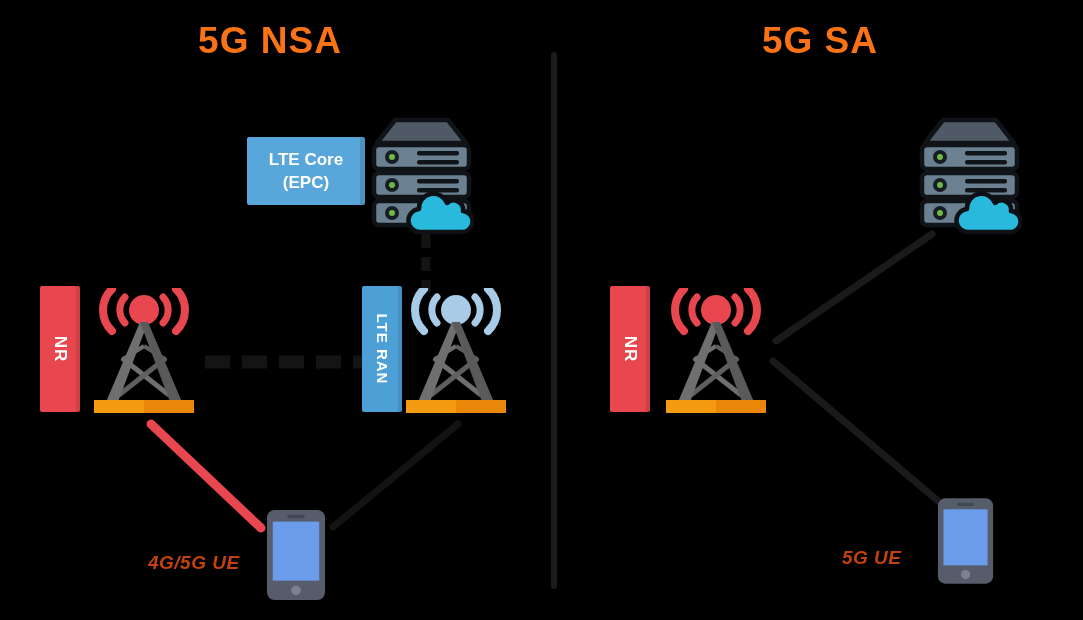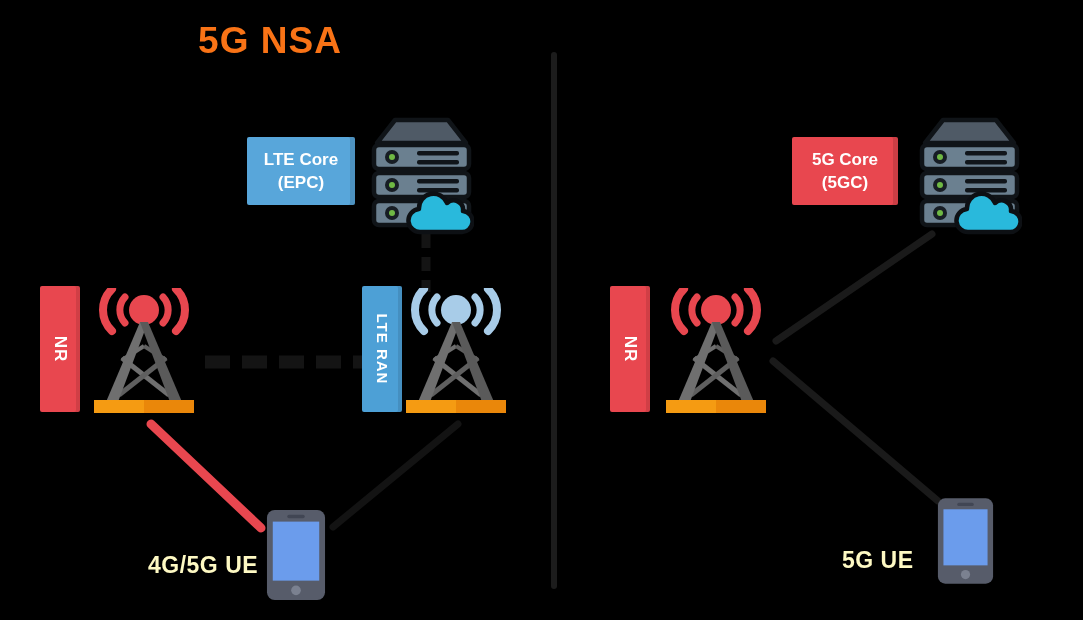--- a/index.html
+++ b/index.html
@@ -24,21 +24,21 @@
 
   #lines { position:absolute; left:0; top:0; z-index:1; }
 
   .core-box {
     position:absolute; z-index:2;
     display:flex; flex-direction:column; justify-content:center; align-items:center;
     color:#ffffff; font-weight:bold; font-size:17px; line-height:23px;
     border-radius:2px; text-align:center;
     box-shadow: inset -5px 0 0 rgba(0,0,0,0.12);
   }
-  #lte-core-box  { left:247px; top:137px; width:108px; height:68px; background:#58a6da; }
+  #lte-core-box  { left:247px; top:137px; width:118px; height:68px; background:#58a6da; }
   #fiveg-core-box{ left:792px; top:137px; width:106px; height:68px; background:#e8474f; }
 
   .vbadge {
     position:absolute; z-index:2; width:40px; height:126px; border-radius:2px;
     box-shadow: inset -4px 0 0 rgba(0,0,0,0.10);
   }
   .vbadge .vtext {
     position:absolute; left:50%; top:50%;
     transform: translate(-50%,-50%) rotate(90deg);
     color:#ffffff; font-weight:bold; font-size:17px;
@@ -52,22 +52,22 @@
   .icon { position:absolute; z-index:2; }
   #tower-nr-left   { left:89px;  top:288px; width:110px; height:126px; color:#e8474f; }
   #tower-lte       { left:401px; top:288px; width:110px; height:126px; color:#a8cce8; }
   #tower-nr-right  { left:661px; top:288px; width:110px; height:126px; color:#e8474f; }
   #server-left  { left:369px; top:116px; width:105px; height:120px; }
   #server-right { left:917px; top:116px; width:105px; height:120px; }
   #phone-left  { left:266px; top:508px; width:60px; height:94px; }
   #phone-right { left:937px; top:494px; width:57px; height:94px; }
 
   .ue-label {
-    position:absolute; z-index:2; font-weight:bold; font-size:23px;
-    color:#fef9c3; letter-spacing:0.5px; white-space:nowrap;
+    position:absolute; z-index:2; font-weight:bold; font-size:19px;
+    color:#c2410c; letter-spacing:0.5px; white-space:nowrap;font-style:italic;
   }
   #ue-label-left  { left:148px; top:552px; }
   #ue-label-right { left:842px; top:547px; }
 </style>
 </head>
 <body>
 
 <div class="canvas">
 
   <svg width="0" height="0" style="position:absolute" aria-hidden="true">
@@ -119,20 +119,21 @@
   <svg id="lines" width="1083" height="620" viewBox="0 0 1083 620">
     <line x1="205" y1="362" x2="388" y2="362" stroke="#141414" stroke-width="13" stroke-dasharray="25 12"></line>
     <line x1="426" y1="234" x2="426" y2="292" stroke="#141414" stroke-width="9" stroke-dasharray="14 9"></line>
     <line x1="151" y1="424" x2="261" y2="528" stroke="#e8474f" stroke-width="9" stroke-linecap="round"></line>
     <line x1="458" y1="424" x2="333" y2="527" stroke="#131313" stroke-width="7" stroke-linecap="round"></line>
     <line x1="776" y1="341" x2="932" y2="234" stroke="#1a1a1a" stroke-width="7" stroke-linecap="round"></line>
     <line x1="773" y1="361" x2="938" y2="501" stroke="#1a1a1a" stroke-width="7" stroke-linecap="round"></line>
   </svg>
 
   <div class="title" id="title-nsa">5G NSA</div>
+  <div class="title" id="title-sa">5G SA</div>
   <div id="divider"></div>
 
   <div class="core-box" id="lte-core-box">
     <span>LTE Core</span>
     <span>(EPC)</span>
   </div>
   <svg class="icon" id="server-left" viewBox="0 0 105 120">
       <use href="#sym-server"></use>
     </svg>
 
@@ -148,24 +149,20 @@
   </div>
   <svg class="icon" id="tower-lte" viewBox="0 0 110 126">
       <use href="#sym-tower"></use>
     </svg>
 
   <div class="ue-label" id="ue-label-left">4G/5G UE</div>
   <svg class="icon" id="phone-left" viewBox="0 0 62 95">
       <use href="#sym-phone"></use>
     </svg>
 
-  <div class="core-box" id="fiveg-core-box">
-    <span>5G Core</span>
-    <span>(5GC)</span>
-  </div>
   <svg class="icon" id="server-right" viewBox="0 0 105 120">
       <use href="#sym-server"></use>
     </svg>
 
   <div class="vbadge" id="nr-badge-right">
     <span class="vtext">NR</span>
   </div>
   <svg class="icon" id="tower-nr-right" viewBox="0 0 110 126">
       <use href="#sym-tower"></use>
     </svg>

